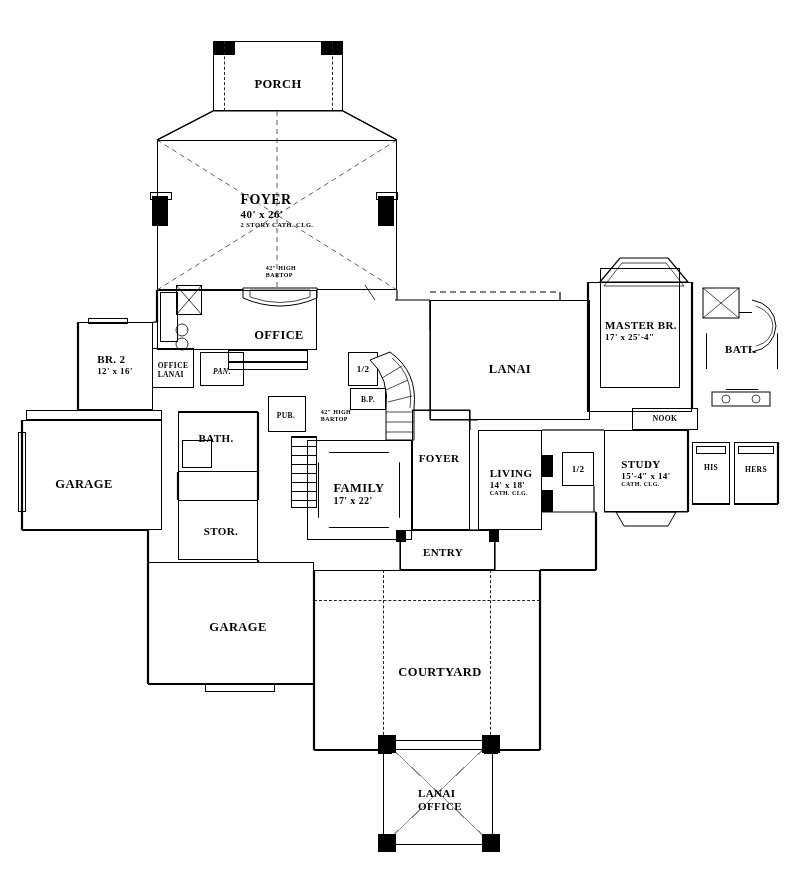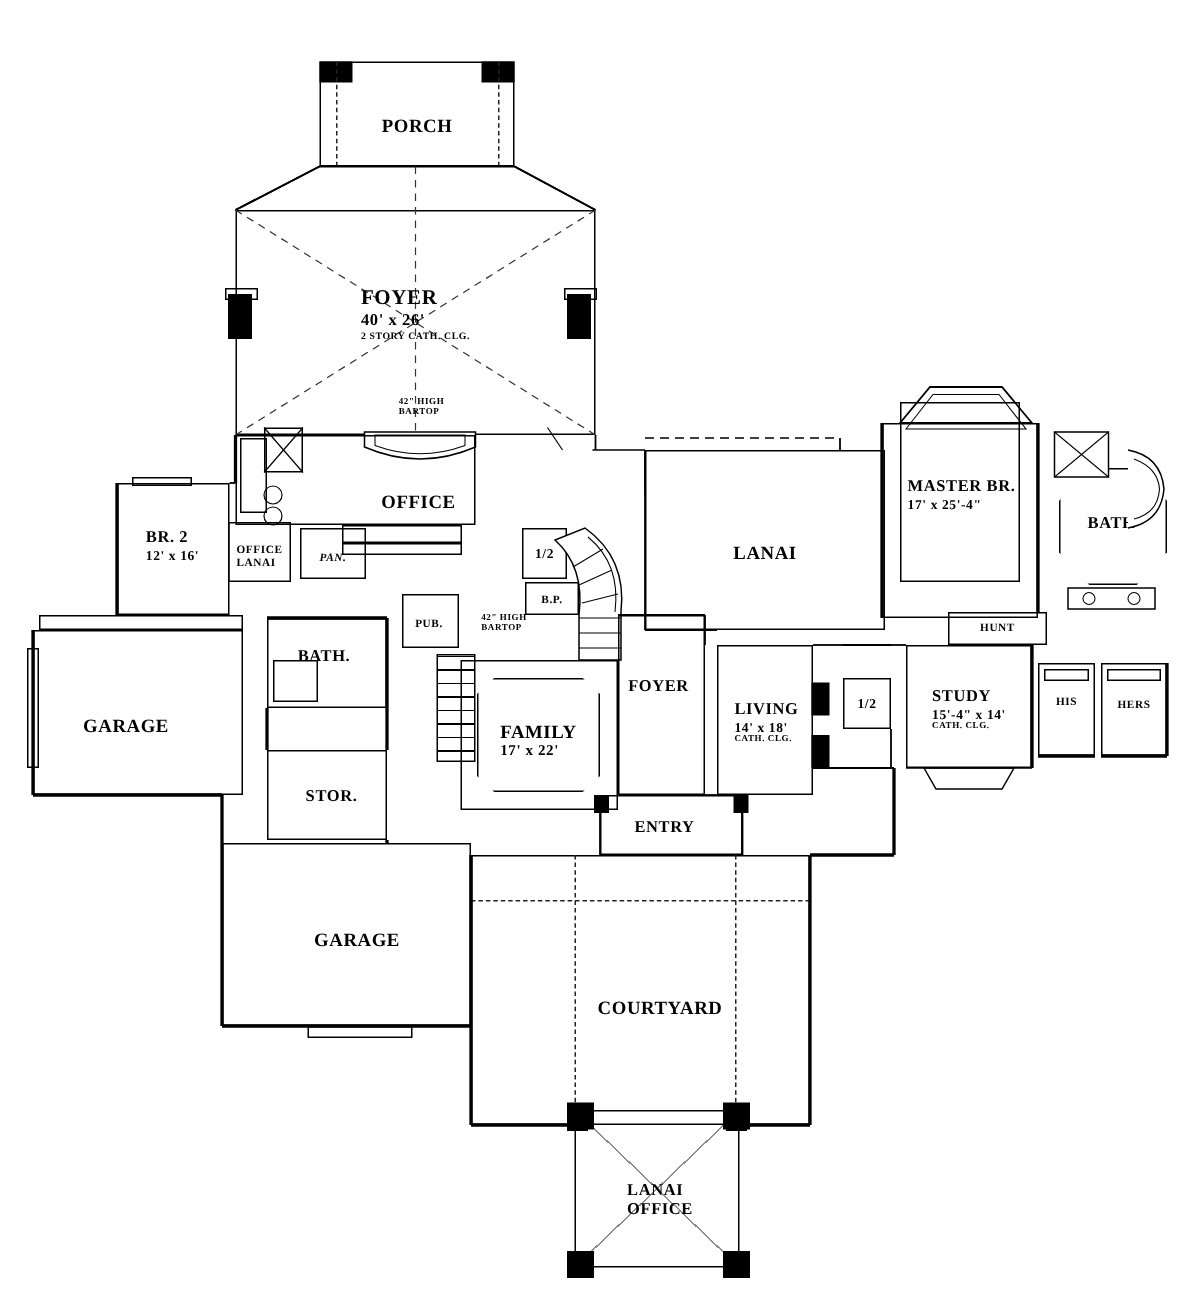--- a/index.html
+++ b/index.html
@@ -314,21 +314,21 @@
     <path d="M752,300 q22,4 24,26 q-2,22 -24,26" fill="#fff" stroke="#000" stroke-width="1"></path>
     <path d="M756,306 q16,6 17,20 q-1,16 -17,20" fill="none" stroke="#000" stroke-width="0.7"></path>
 
     <rect x="712" y="392" width="58" height="14" fill="#fff" stroke="#000" stroke-width="1"></rect>
     <circle cx="726" cy="399" r="4" fill="none" stroke="#000" stroke-width="0.7"></circle>
     <circle cx="756" cy="399" r="4" fill="none" stroke="#000" stroke-width="0.7"></circle>
   </svg>
 
   <div class="room" style="left:632px; top:408px; width:66px; height:22px;"></div>
   <div class="lbl s-xs" style="left:665px; top:419px;">
-    <span class="name">HUNT</span>
+    <span class="name">NOOK</span>
   </div>
 
   <div class="room" style="left:692px; top:442px; width:38px; height:62px;"></div>
   <div class="lbl s-xs" style="left:711px; top:468px;">
     <span class="name">HIS</span>
   </div>
   <div class="thin" style="left:696px; top:446px; width:30px; height:8px;"></div>
 
   <div class="room" style="left:734px; top:442px; width:44px; height:62px;"></div>
   <div class="lbl s-xs" style="left:756px; top:470px;">

